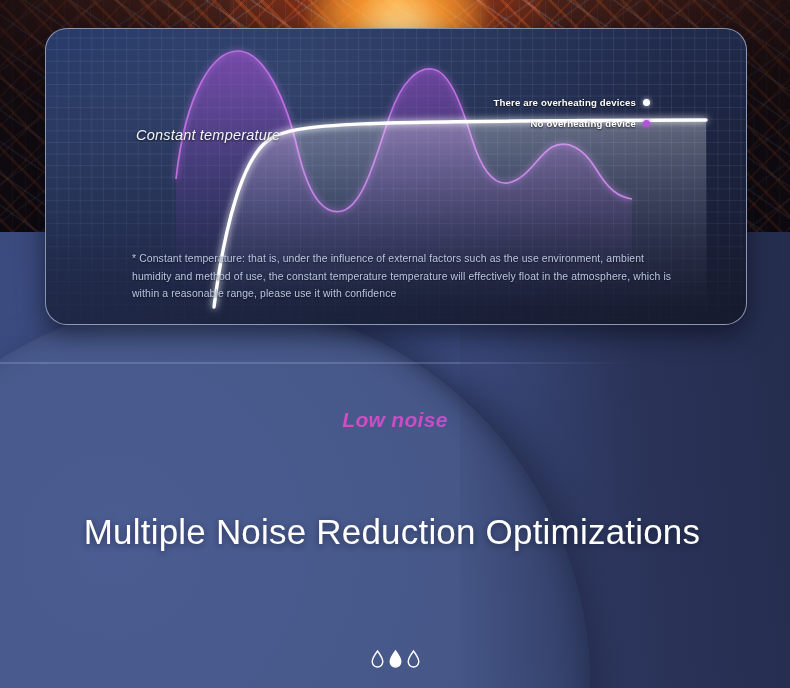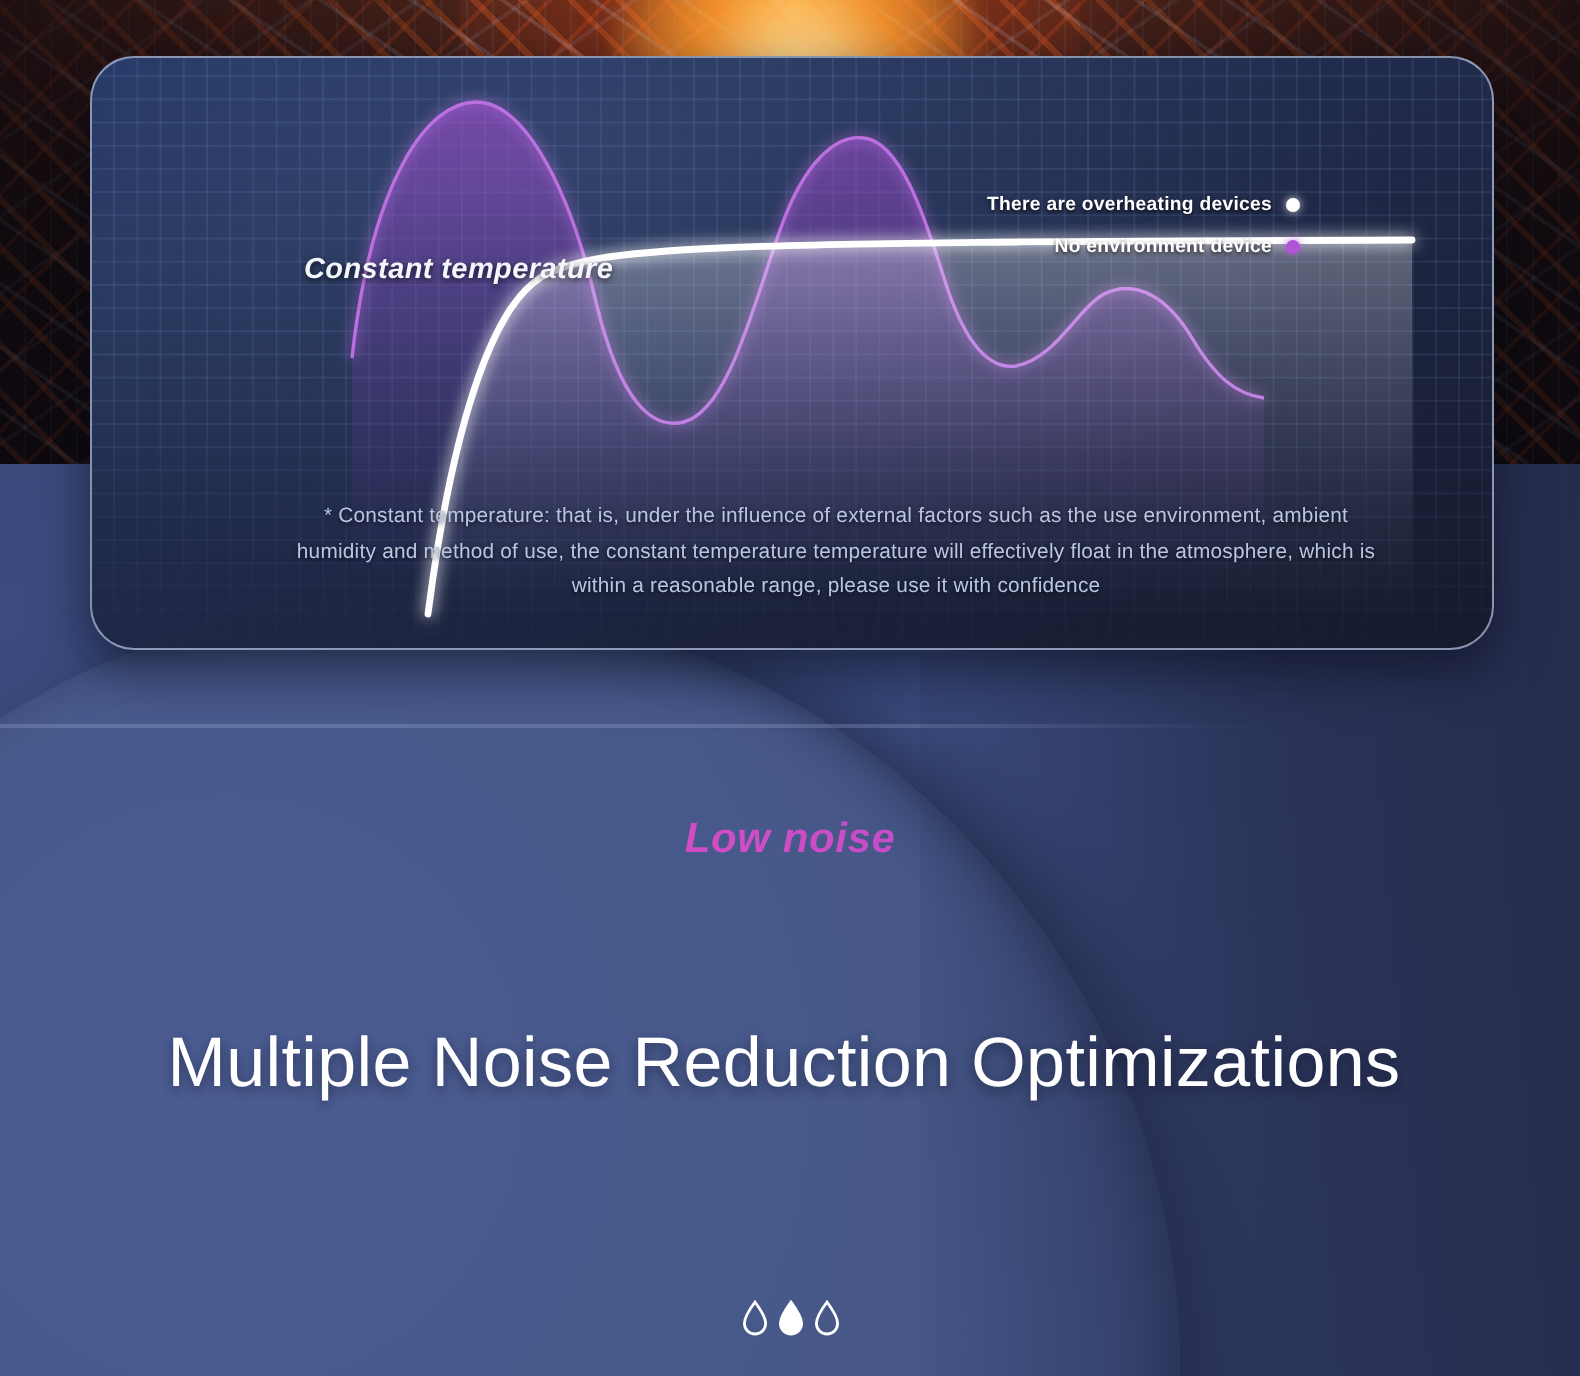--- a/index.html
+++ b/index.html
@@ -96,47 +96,45 @@
             mask-image:linear-gradient(180deg, rgba(0,0,0,.95) 0%, rgba(0,0,0,.85) 55%, rgba(0,0,0,.35) 82%, rgba(0,0,0,.12) 100%);
   }
   .card .vign{
     position:absolute;inset:0;
     background:radial-gradient(ellipse at 32% 18%, rgba(110,140,205,.20) 0%, rgba(20,26,48,0) 62%);
   }
   .chartsvg{position:absolute;left:0;top:0;}
 
   .label-const{
     position:absolute;left:90px;top:98px;
-    font-size:14.5px;font-weight:bold;font-style:italic;color:#f2f5fb;
+    font-size:14.5px;font-weight:normal;font-style:italic;color:#f2f5fb;
     letter-spacing:.2px;text-shadow:0 1px 3px rgba(0,0,0,.75);
     white-space:nowrap;
-    margin-left:16px;
   }
   .legend{
     position:absolute;left:388px;top:68px;width:216px;
     text-align:center;
   }
   .legend-row{
     display:flex;align-items:center;justify-content:flex-end;gap:7px;
     margin-bottom:10px;
   }
   .legend-row span.txt{
     font-size:9.6px;font-weight:bold;color:#ffffff;letter-spacing:.15px;
     text-shadow:0 1px 2px rgba(0,0,0,.8);white-space:nowrap;
   }
   .dot{width:7px;height:7px;border-radius:50%;display:inline-block;flex:0 0 auto;}
   .dot.white{background:#ffffff;box-shadow:0 0 5px rgba(255,255,255,.8);}
   .dot.purple{background:#b154d8;box-shadow:0 0 5px rgba(177,84,216,.85);}
 
   .footnote{
     position:absolute;left:86px;top:221px;width:540px;
-    text-align:center;font-size:10.4px;line-height:17.6px;
+    font-size:10.4px;line-height:17.6px;
     color:#b9c6e2;letter-spacing:.12px;
     text-shadow:0 1px 2px rgba(0,0,0,.6);
-    margin-left:16px;
   }
 
   
   .lownoise{
     position:absolute;left:0;top:408px;width:790px;text-align:center;
     font-size:21px;font-weight:bold;font-style:italic;letter-spacing:.3px;
     background:linear-gradient(90deg,#e84bb5 0%,#d44cc4 42%,#a24fd6 100%);
     -webkit-background-clip:text;background-clip:text;
     color:transparent;-webkit-text-fill-color:transparent;
   }
@@ -237,21 +235,21 @@
     </svg>
 
     <div class="label-const">Constant temperature</div>
 
     <div class="legend">
       <div class="legend-row">
         <span class="txt">There are overheating devices</span>
         <span class="dot white"></span>
       </div>
       <div class="legend-row">
-        <span class="txt">No environment device</span>
+        <span class="txt">No overheating device</span>
         <span class="dot purple"></span>
       </div>
     </div>
 
     <div class="footnote">* Constant temperature: that is, under the influence of external factors such as the use environment, ambient humidity and method of use, the constant temperature temperature will effectively float in the atmosphere, which is within a reasonable range, please use it with confidence</div>
   </div>
 
   <div class="lownoise">Low noise</div>
 
   <div class="headline">

